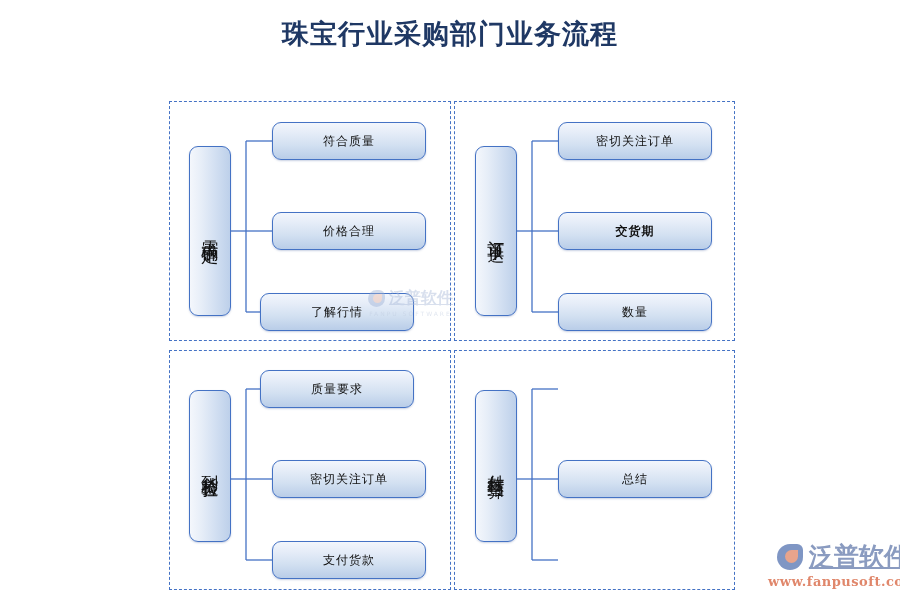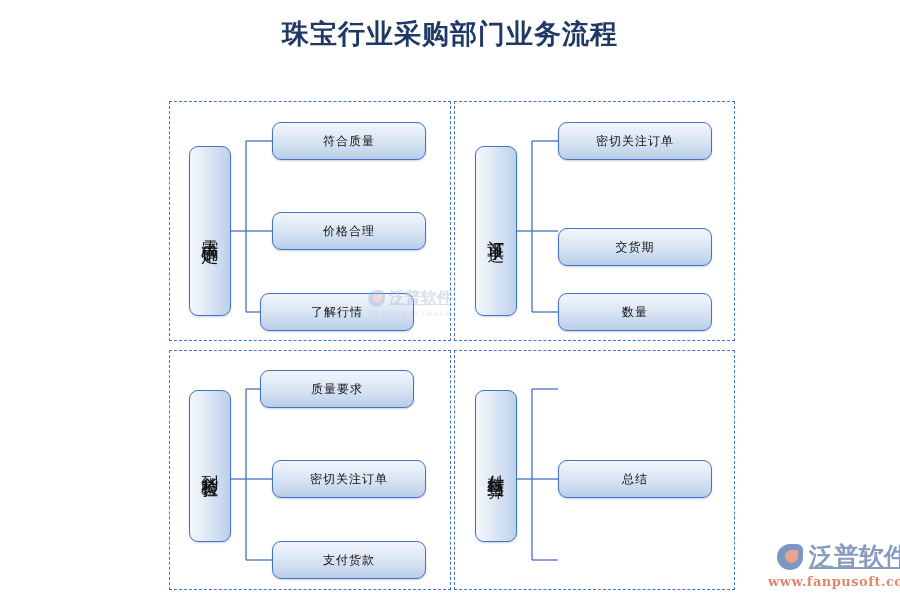--- a/index.html
+++ b/index.html
@@ -236,21 +236,21 @@
     <span class="leaf-label">了解行情</span>
   </div>
 
   <div class="quadrant" id="quadrant-1"></div>
   <div class="stage-box" style="left:475px; top:146px; height:170px;">
     <span class="stage-label">订单下达</span>
   </div>
   <div class="leaf-box" style="left:558px; top:122px; width:154px;">
     <span class="leaf-label">密切关注订单</span>
   </div>
-  <div class="leaf-box" style="left:558px; top:228px; width:154px;">
+  <div class="leaf-box" style="left:558px; top:212px; width:154px;font-weight:bold;">
     <span class="leaf-label">交货期</span>
   </div>
   <div class="leaf-box" style="left:558px; top:293px; width:154px;">
     <span class="leaf-label">数量</span>
   </div>
 
   <div class="quadrant" id="quadrant-2"></div>
   <div class="stage-box" style="left:189px; top:390px; height:152px;">
     <span class="stage-label">到货检验</span>
   </div>

